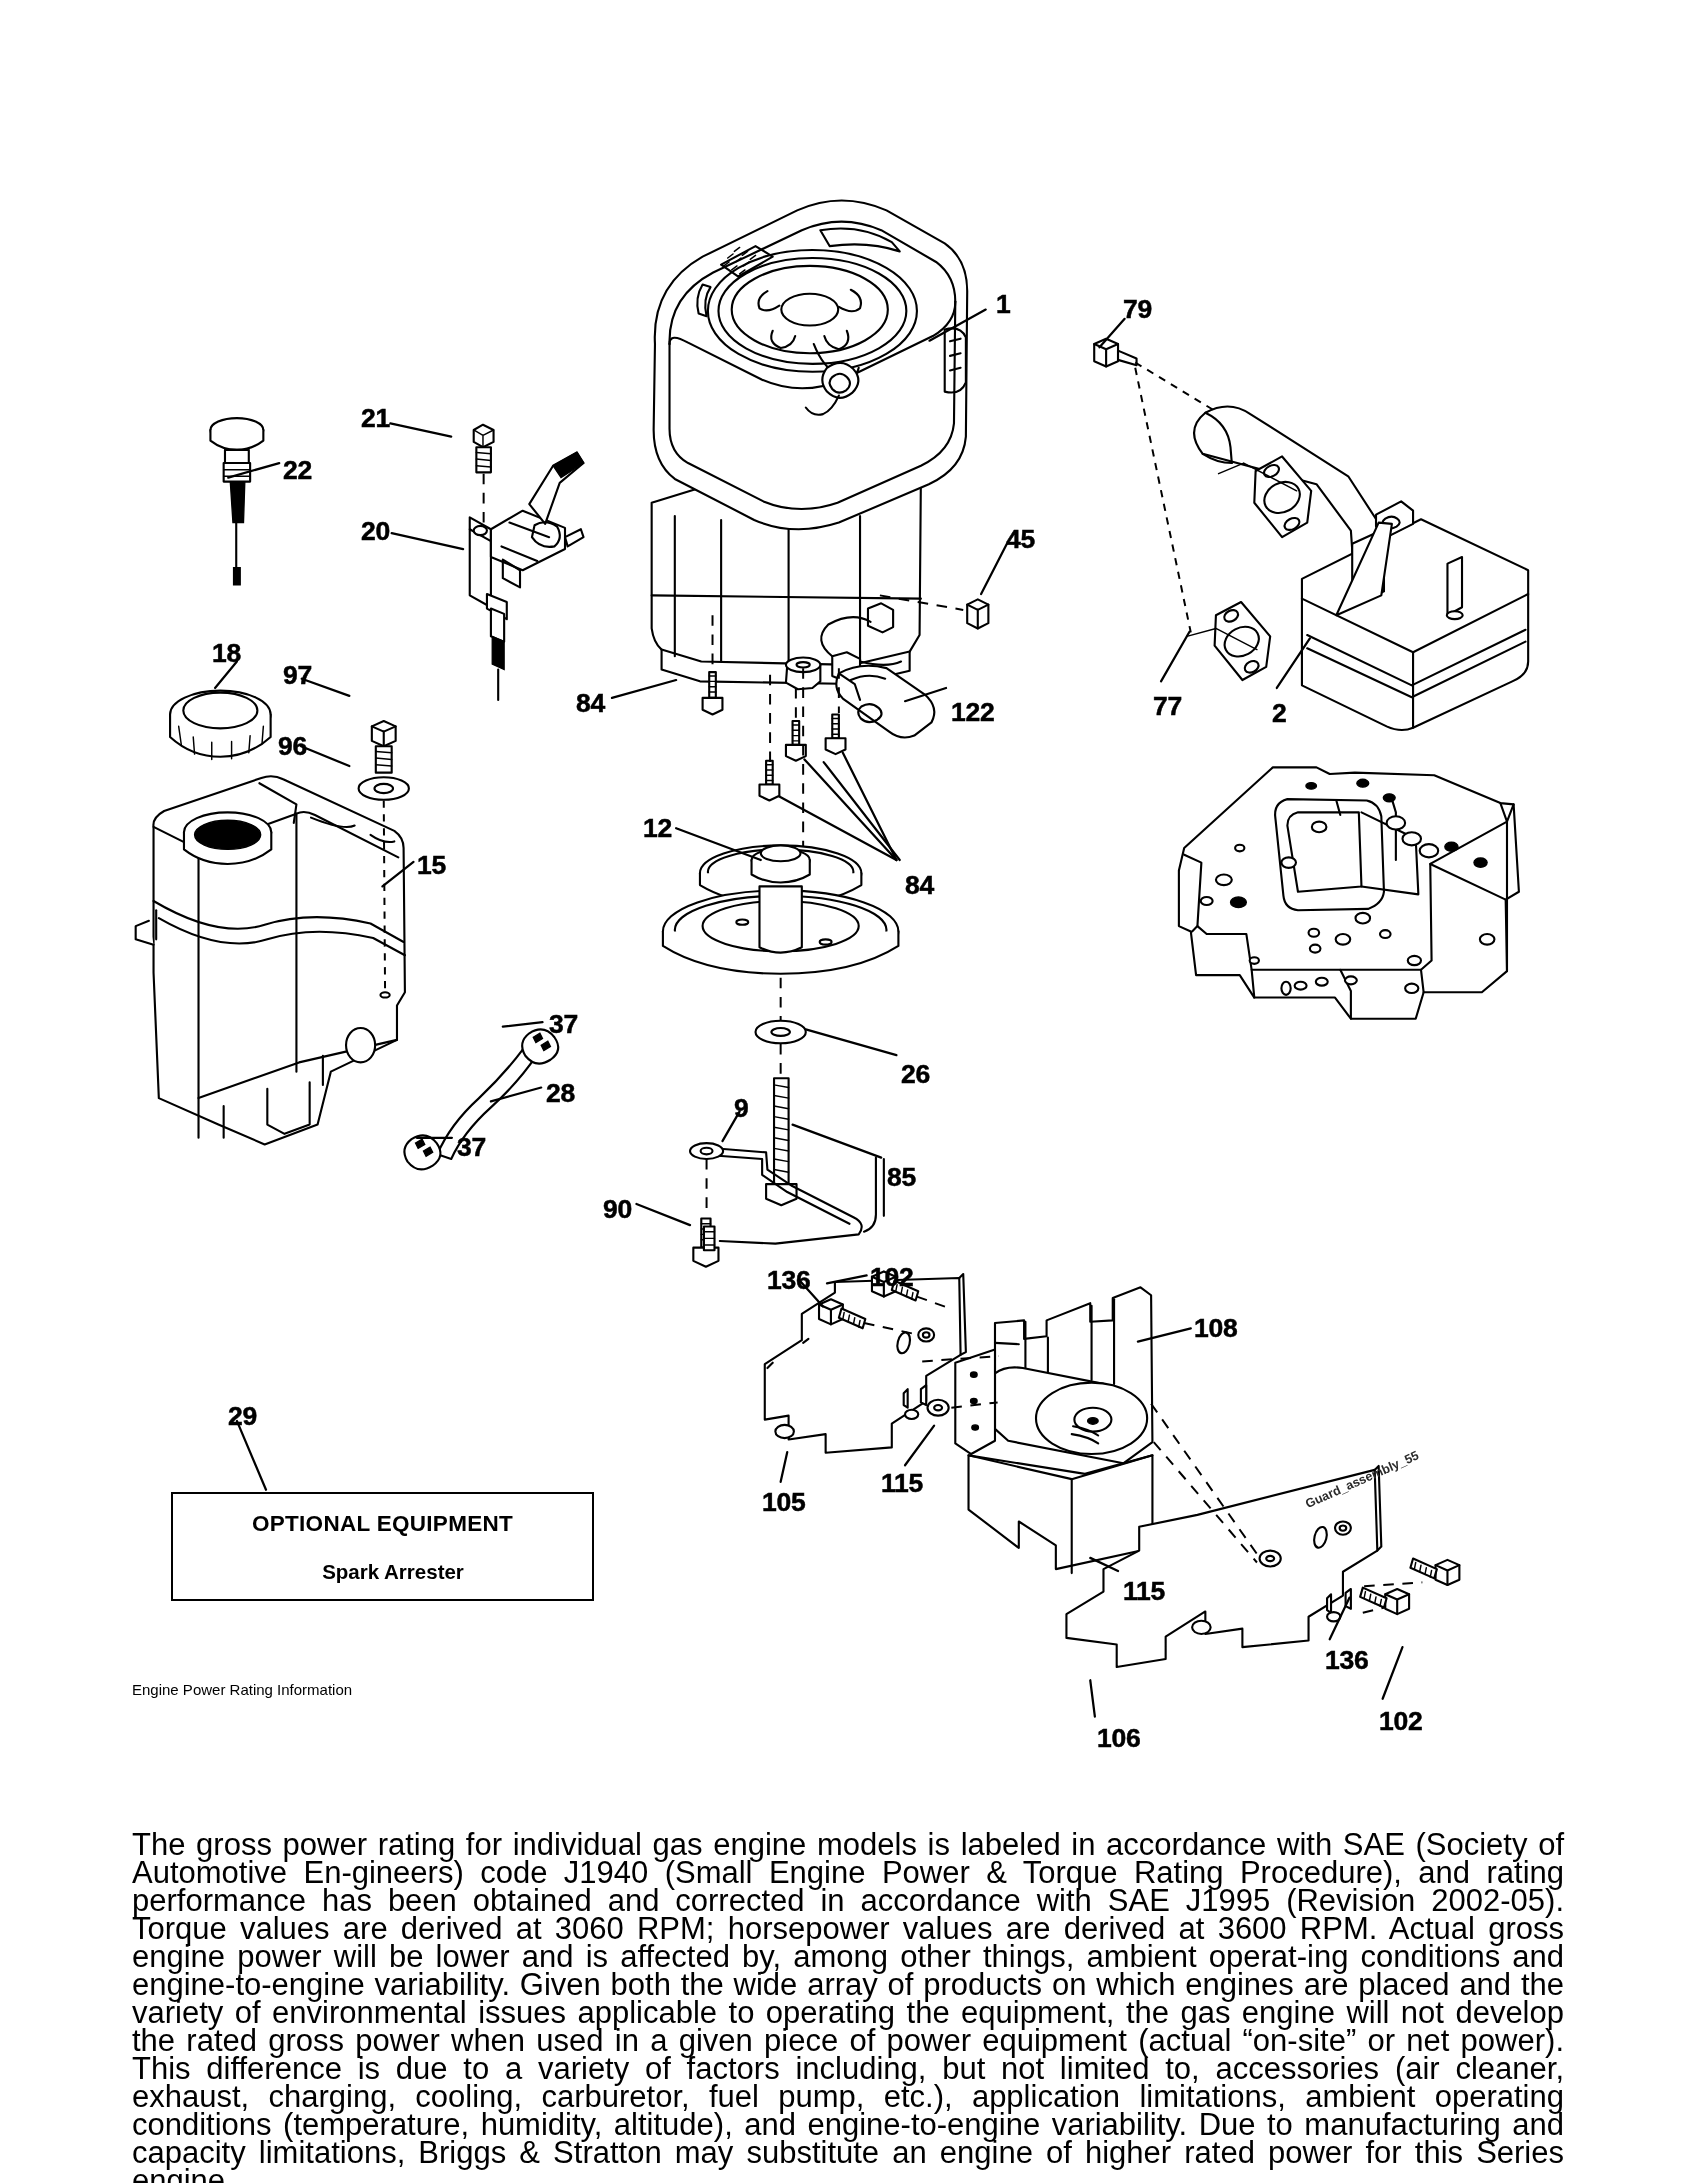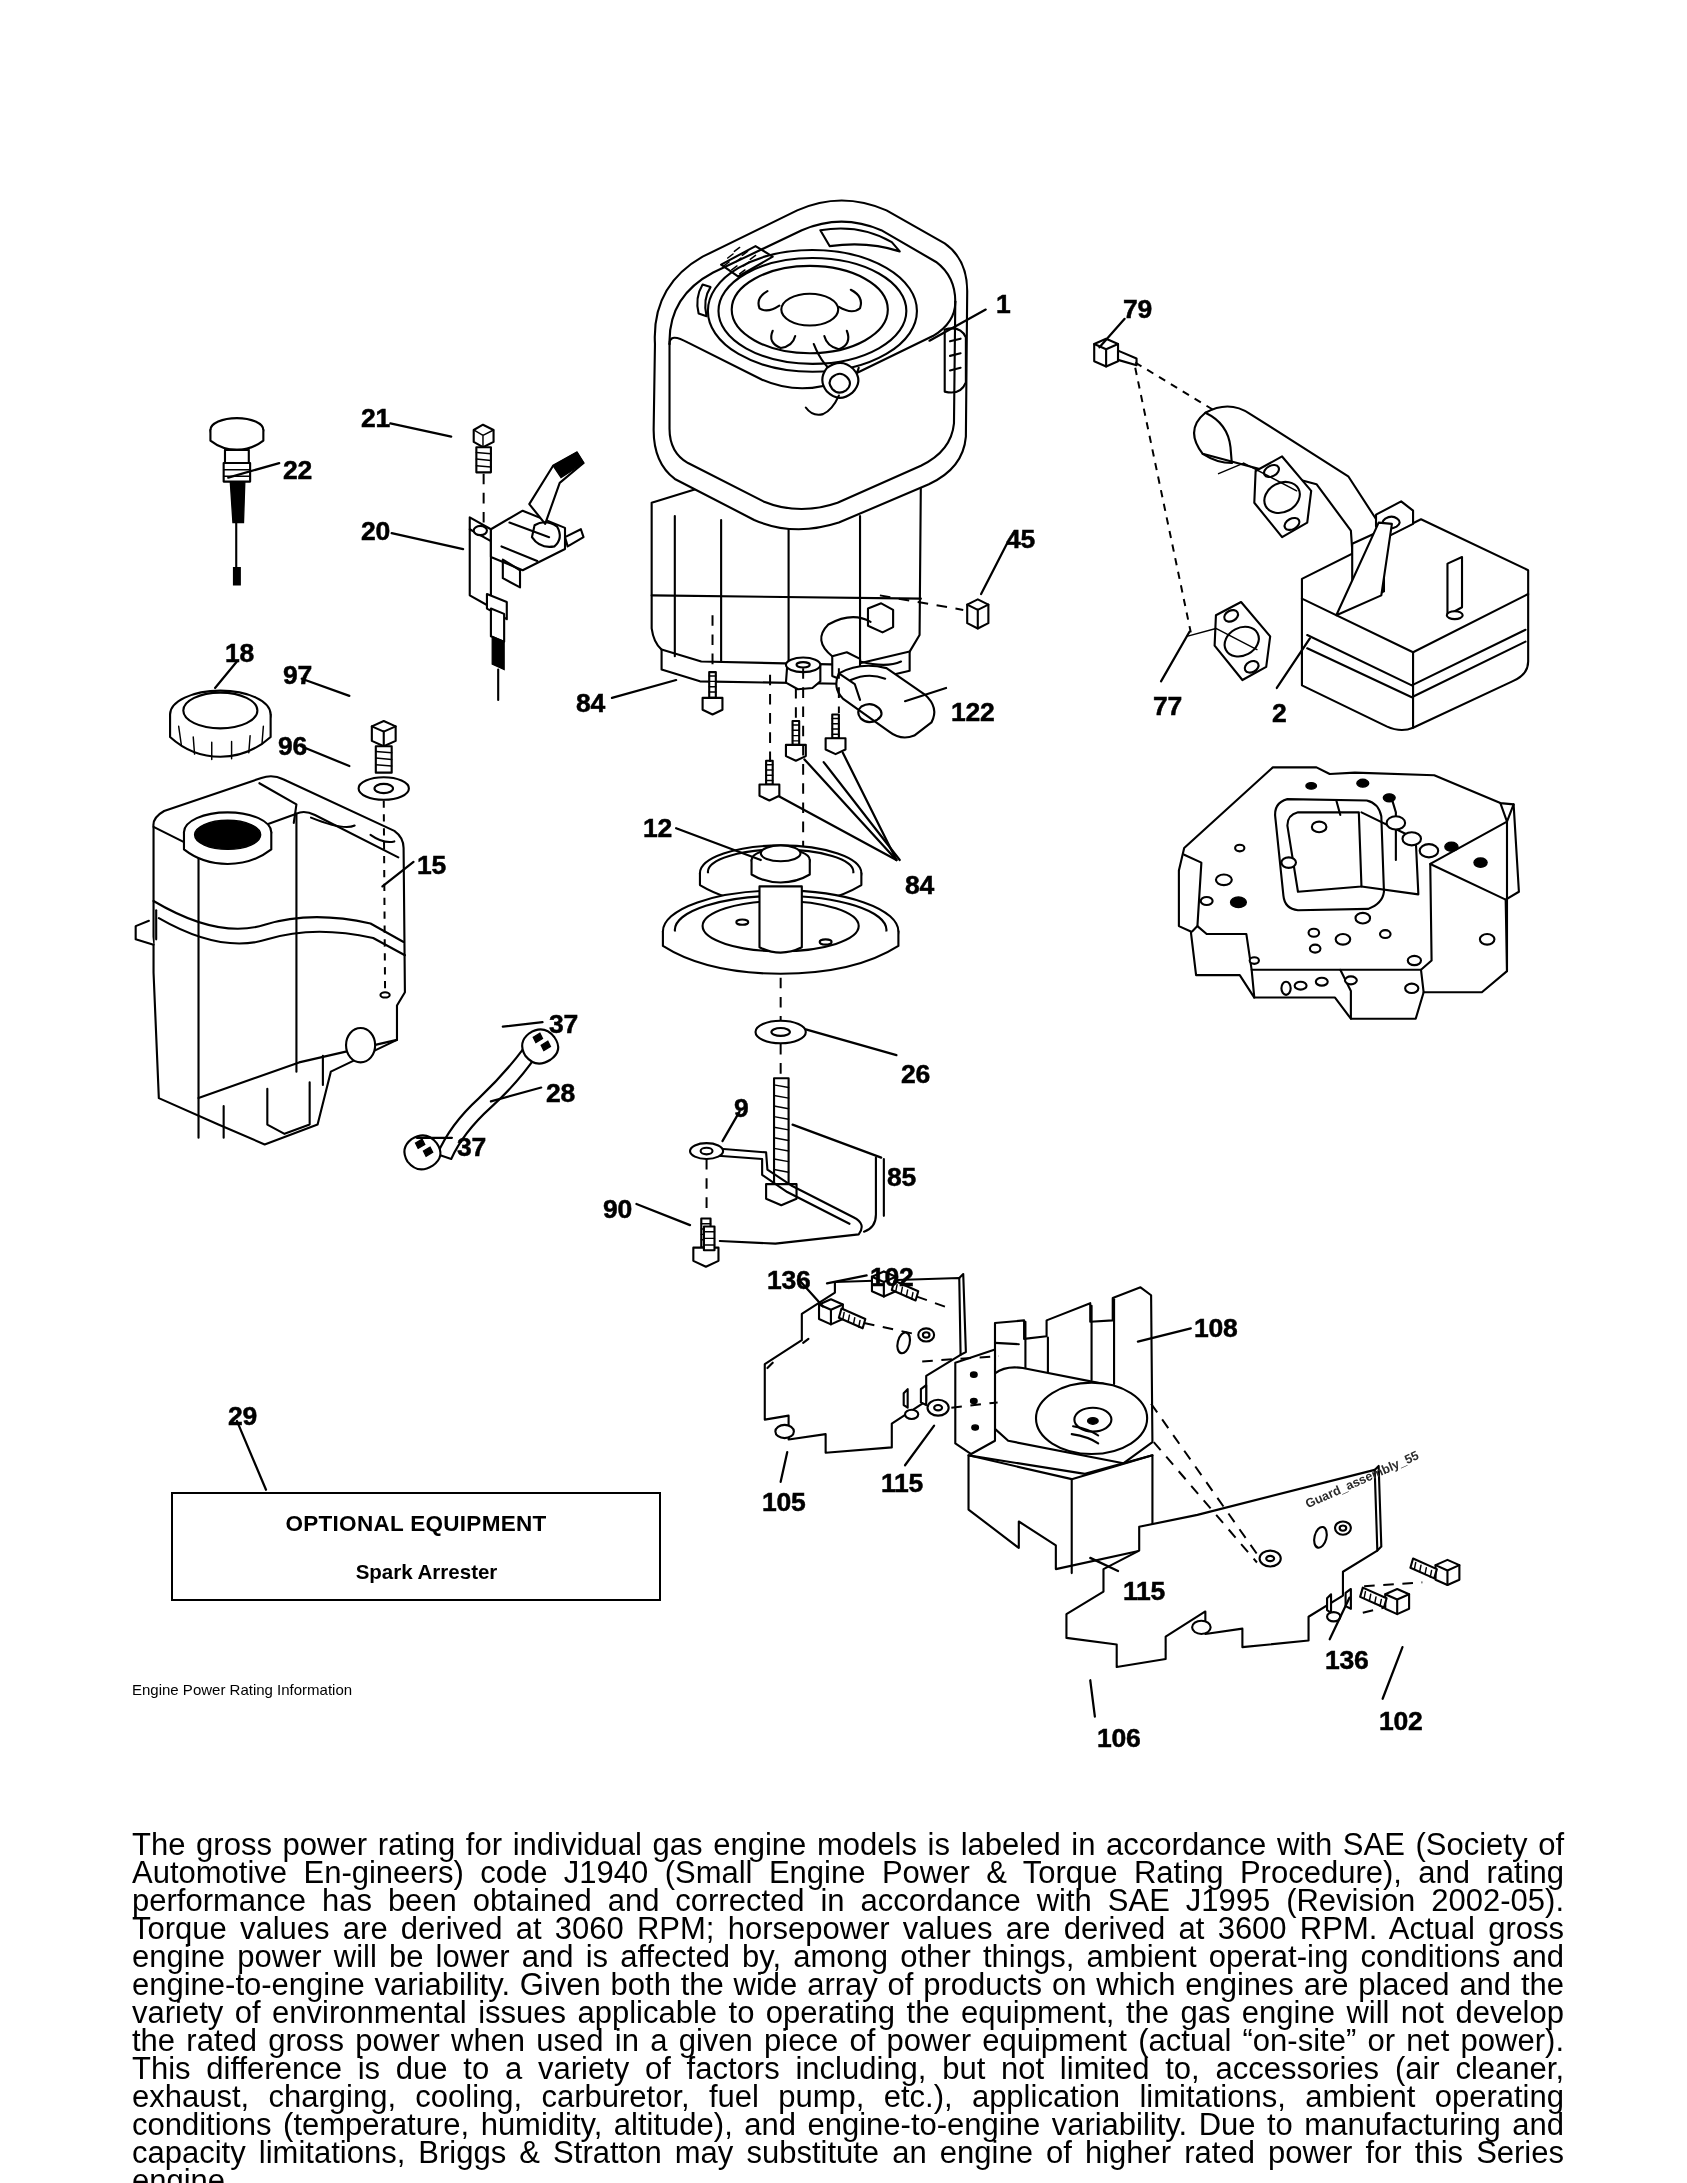--- a/index.html
+++ b/index.html
@@ -32,21 +32,21 @@
     position:absolute;
     left:0;top:0;
     width:1687px;height:2183px;
     pointer-events:none;
   }
   
   #opt-box{
     position:absolute;
     left:171px;
     top:1492px;
-    width:490px;
+    width:423px;
     height:109px;
     border:2px solid #000;
     background:#fff;
     box-sizing:border-box;
   }
   #opt-box .opt-title{
     position:absolute;
     top:17px;
     left:0;right:0;
     text-align:center;
@@ -573,21 +573,21 @@
 
   <div class="wm" style="left:1309px; top:1497px; transform:rotate(-24deg);">Guard_assembly_55</div>
 
   <div id="callout-layer">
       <div class="callout" style="left: 996px; top: 291px;">1</div>
       <div class="callout" style="left: 1123px; top: 296px;">79</div>
       <div class="callout" style="left: 361px; top: 405px;">21</div>
       <div class="callout" style="left: 283px; top: 457px;">22</div>
       <div class="callout" style="left: 361px; top: 518px;">20</div>
       <div class="callout" style="left: 1006px; top: 526px;">45</div>
-      <div class="callout" style="left: 225px; top: 640px;">18</div>
+      <div class="callout" style="left: 212px; top: 640px;">18</div>
       <div class="callout" style="left: 283px; top: 662px;">97</div>
       <div class="callout" style="left: 576px; top: 690px;">84</div>
       <div class="callout" style="left: 951px; top: 680px; margin-top: 19px;">122</div>
       <div class="callout" style="left: 278px; top: 733px;">96</div>
       <div class="callout" style="left: 1153px; top: 693px;">77</div>
       <div class="callout" style="left: 1272px; top: 700px;">2</div>
       <div class="callout" style="left: 417px; top: 852px;">15</div>
       <div class="callout" style="left: 643px; top: 815px;">12</div>
       <div class="callout" style="left: 905px; top: 872px;">84</div>
       <div class="callout" style="left: 549px; top: 1011px;">37</div>

